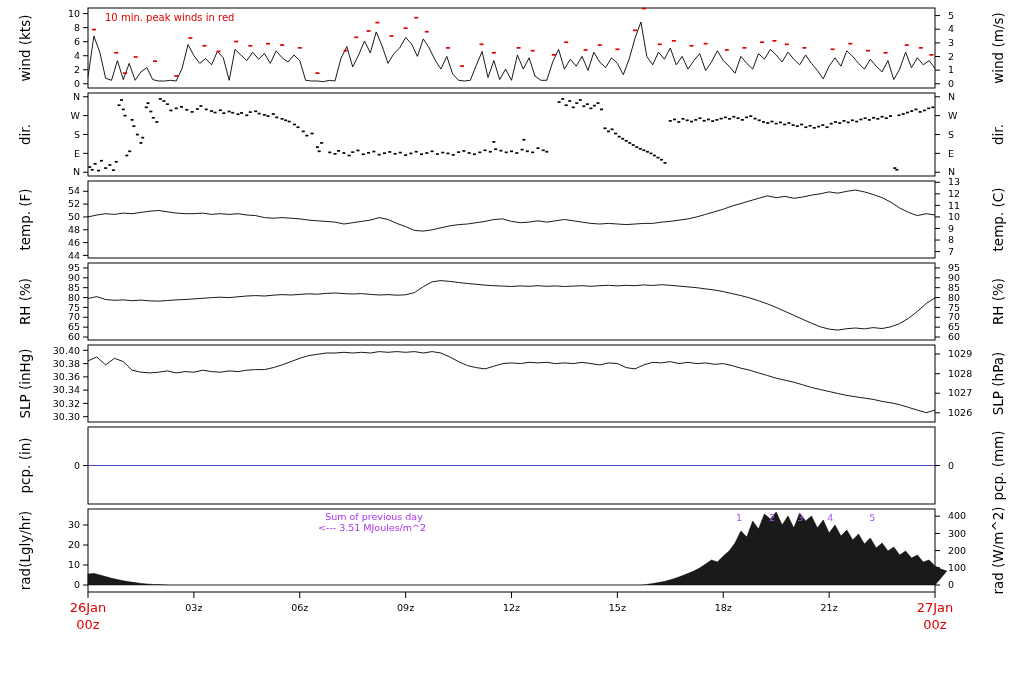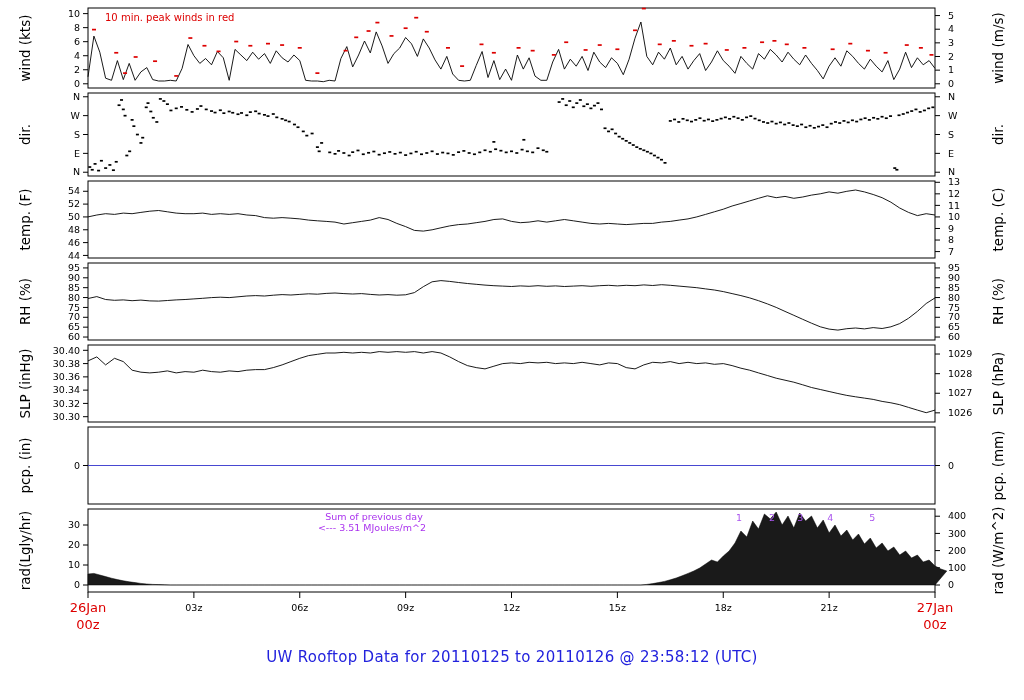--- a/index.html
+++ b/index.html
@@ -477,14 +477,13 @@
       <text x="405.625" y="611" fill="#000" font-size="9.5px" font-family="DejaVu Sans, Liberation Sans, sans-serif" text-anchor="middle">09z</text>
       <text x="511.5" y="611" fill="#000" font-size="9.5px" font-family="DejaVu Sans, Liberation Sans, sans-serif" text-anchor="middle">12z</text>
       <text x="617.375" y="611" fill="#000" font-size="9.5px" font-family="DejaVu Sans, Liberation Sans, sans-serif" text-anchor="middle">15z</text>
       <text x="723.25" y="611" fill="#000" font-size="9.5px" font-family="DejaVu Sans, Liberation Sans, sans-serif" text-anchor="middle">18z</text>
       <text x="829.125" y="611" fill="#000" font-size="9.5px" font-family="DejaVu Sans, Liberation Sans, sans-serif" text-anchor="middle">21z</text>
       <text x="88" y="612" fill="#dd0000" font-size="13px" font-family="DejaVu Sans, Liberation Sans, sans-serif" text-anchor="middle">26Jan</text>
       <text x="88" y="629" fill="#dd0000" font-size="13px" font-family="DejaVu Sans, Liberation Sans, sans-serif" text-anchor="middle">00z</text>
       <text x="935" y="612" fill="#dd0000" font-size="13px" font-family="DejaVu Sans, Liberation Sans, sans-serif" text-anchor="middle">27Jan</text>
       <text x="935" y="629" fill="#dd0000" font-size="13px" font-family="DejaVu Sans, Liberation Sans, sans-serif" text-anchor="middle">00z</text>
     </svg>
-  <div id="figure-title">UW Rooftop Data for 20110125  to  20110126 @ 23:58:12  (UTC)</div>
 </div>
 
 </body></html>

